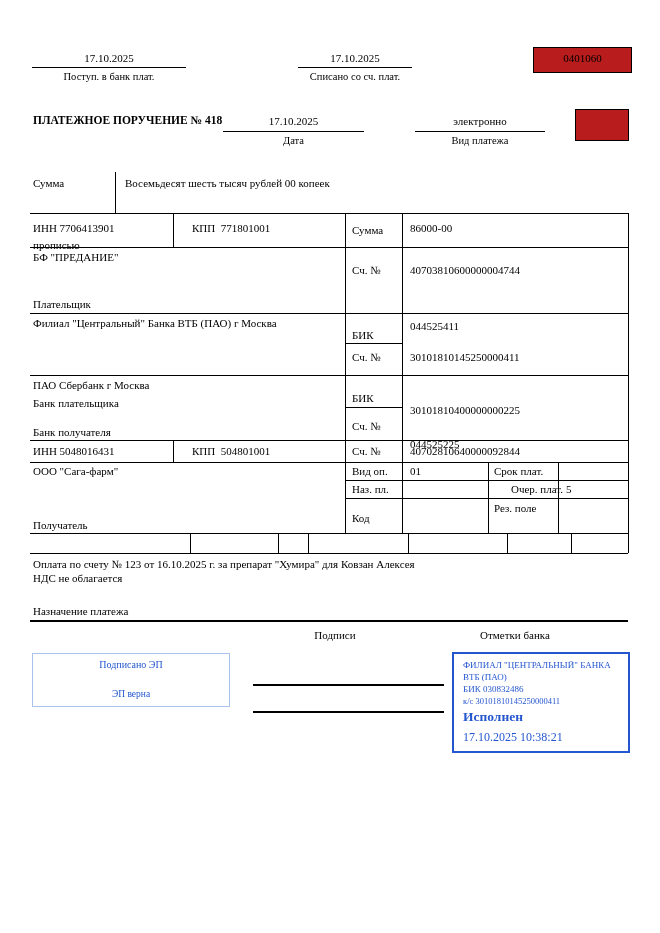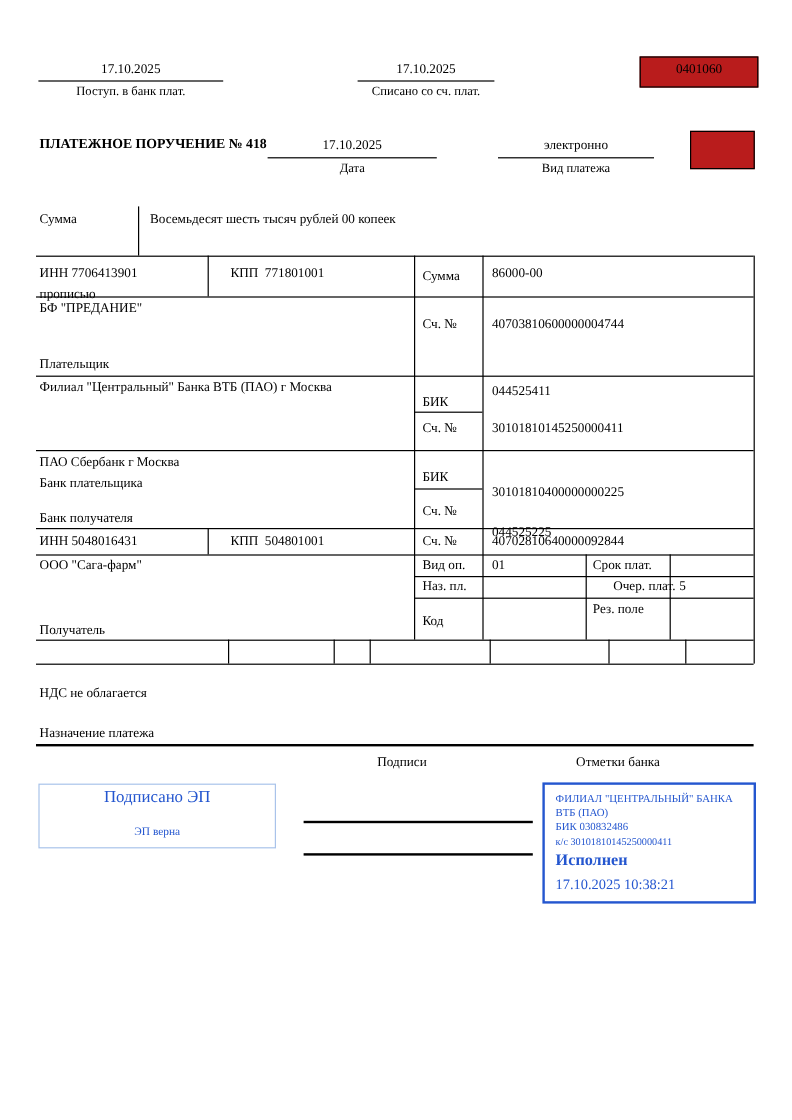--- a/index.html
+++ b/index.html
@@ -9,21 +9,21 @@
   }
   .t{position:absolute;font-size:11px;line-height:13px;white-space:pre;}
   .tc{position:absolute;font-size:11px;line-height:13px;text-align:center;white-space:pre;}
   .small{font-size:10.5px;}
   .b{font-weight:bold;}
   .hl{position:absolute;height:1px;background:#000;}
   .vl{position:absolute;width:1px;background:#000;}
   .box{position:absolute;border:1px solid #000;background:#b91c1c;}
   .blue{color:#2456cf;}
   .stamp1{position:absolute;left:32px;top:653px;width:196px;height:52px;border:1px solid #a9c3ea;text-align:center;}
-  .stamp1 .l1{position:absolute;left:0;width:100%;top:5px;font-size:14px;line-height:11px;}
+  .stamp1 .l1{position:absolute;left:0;width:100%;top:5px;font-size:10px;line-height:11px;}
   .stamp1 .l2{position:absolute;left:0;width:100%;top:18px;font-size:11.5px;line-height:14px;font-weight:bold;}
   .stamp1 .l3{position:absolute;left:0;width:100%;top:35px;font-size:9.5px;line-height:11px;}
   .stamp2{position:absolute;left:452px;top:652px;width:178px;height:101px;border:2px solid #2456cf;box-sizing:border-box;}
   .stamp2 div{position:absolute;left:9px;white-space:nowrap;}
   .sigline{position:absolute;height:2px;background:#000;left:253px;width:191px;}
 </style>
 </head>
 <body>
 
 <div id="page">
@@ -118,20 +118,21 @@
   <div class="t" style="left:352px;top:483px;">Наз. пл.</div>
   <div class="t" style="left:410px;top:483px;"></div>
   <div class="t" style="left:511px;top:483px;">Очер. плат.</div>
   <div class="t" style="left:566px;top:483px;">5</div>
   <div class="t" style="left:352px;top:512px;">Код</div>
   <div class="t" style="left:410px;top:512px;"></div>
   <div class="t" style="left:494px;top:502px;">Рез. поле</div>
   <div class="t" style="left:566px;top:502px;"></div>
   <div class="t" style="left:33px;top:519px;">Получатель</div>
 
+  <div class="t" style="left:33px;top:558px;">Оплата по счету № 123 от 16.10.2025 г. за препарат "Хумира" для Ковзан Алексея</div>
   <div class="t" style="left:33px;top:572px;">НДС не облагается</div>
   <div class="t" style="left:33px;top:605px;">Назначение платежа</div>
   <div class="hl" style="left:30px;top:620px;width:598px;height:2px;"></div>
 
   <div class="tc" style="left:275px;top:629px;width:120px;">Подписи</div>
   <div class="tc" style="left:455px;top:629px;width:120px;">Отметки банка</div>
 
   <div class="stamp1 blue">
     <div class="l1">Подписано ЭП</div>
     <div class="l3">ЭП верна</div>

